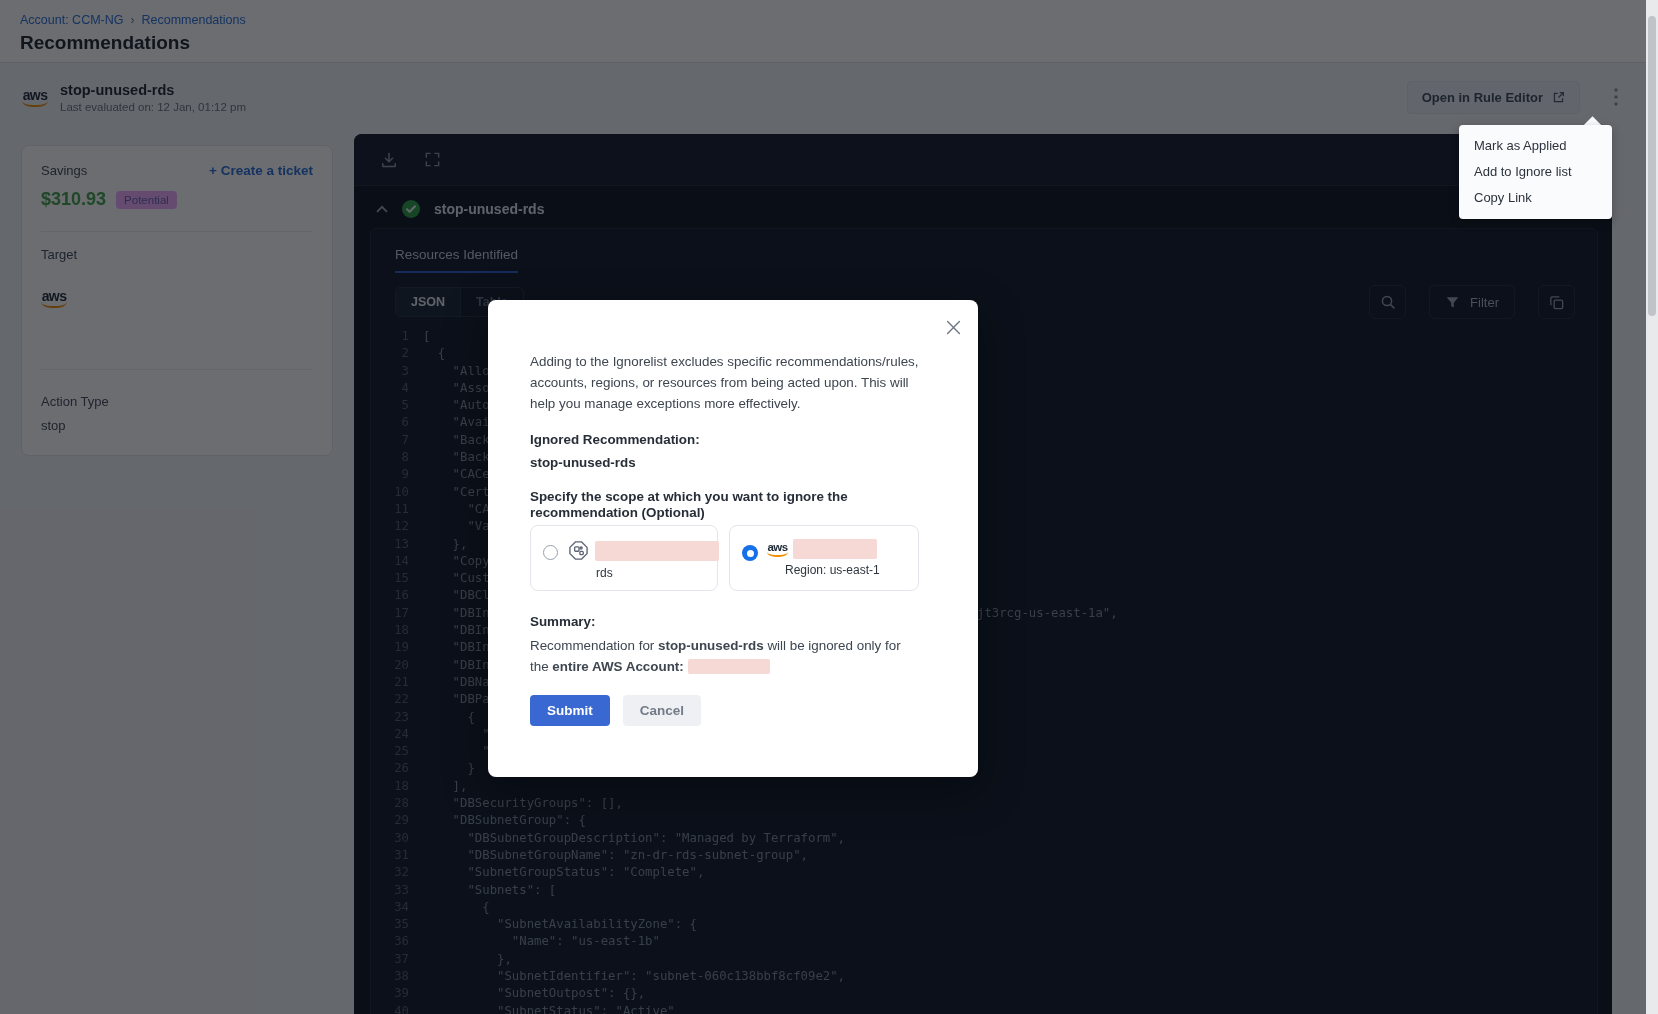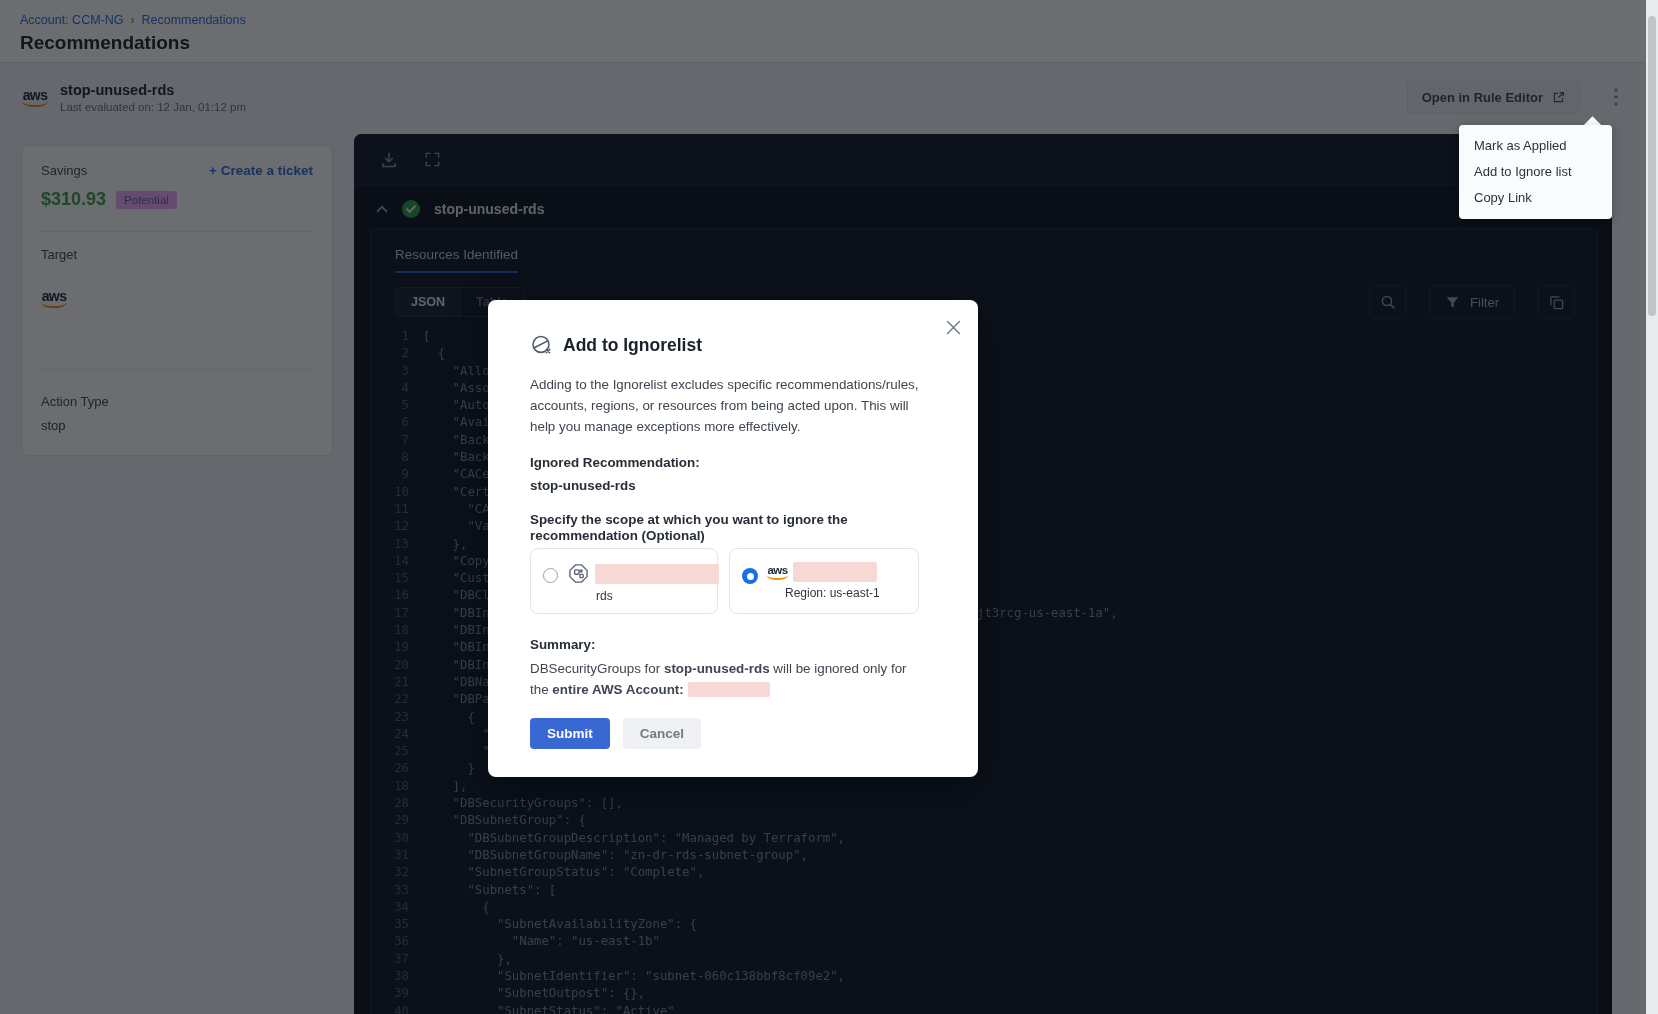--- a/index.html
+++ b/index.html
@@ -479,30 +479,20 @@
   </div>
 
 <div class="modal">
   <div class="modal-close">
     <svg width="15" height="15" viewBox="0 0 14 14" stroke="#6e7885" stroke-width="1.3" stroke-linecap="round">
         <path d="M1.5 1.5l11 11"></path>
         <path d="M12.5 1.5l-11 11"></path>
       </svg>
   </div>
 
-  <div class="modal-title-row">
-    <span style="display:flex;">
-      <svg width="23" height="23" viewBox="0 0 22 22" fill="none" stroke="#515b68" stroke-width="1.5" stroke-linecap="round">
-          <circle cx="10.5" cy="10" r="7.6"></circle>
-          <path d="M4 13.2L17 6.6"></path>
-          <path d="M15.7 14.7l3.2 3.2M18.9 14.7l-3.2 3.2" stroke-width="1.4"></path>
-        </svg>
-    </span>
-    <span class="modal-title">Add to Ignorelist</span>
-  </div>
 
   <p class="modal-desc">Adding to the Ignorelist excludes specific recommendations/rules, accounts, regions, or resources from being acted upon. This will help you manage exceptions more effectively.</p>
 
   <div class="modal-lbl">Ignored Recommendation:</div>
   <div class="modal-recname">stop-unused-rds</div>
 
   <div class="scope-text">Specify the scope at which you want to ignore the recommendation (Optional)</div>
 
   <div class="option-cards">
     <div class="opt-card opt-card1">
@@ -532,21 +522,21 @@
             <span class="aws-swoosh"></span>
           </span>
           <span class="redact redact-2"></span>
         </div>
         <div class="opt-label opt-label2">Region: us-east-1</div>
       </div>
     </div>
   </div>
 
   <div class="summary-lbl">Summary:</div>
-  <p class="summary-text"><span>DBSecurityGroups for </span><strong>stop-unused-rds</strong><span> will be ignored only for the </span><strong>entire AWS Account:</strong> <span class="redact redact-inline"></span></p>
+  <p class="summary-text"><span>Recommendation for </span><strong>stop-unused-rds</strong><span> will be ignored only for the </span><strong>entire AWS Account:</strong> <span class="redact redact-inline"></span></p>
 
   <div class="modal-btns">
     <button class="btn btn-submit">Submit</button>
     <button class="btn btn-cancel">Cancel</button>
   </div>
 </div>
 
 <div class="scrollbar-track">
   <div class="scrollbar-thumb"></div>
 </div>

